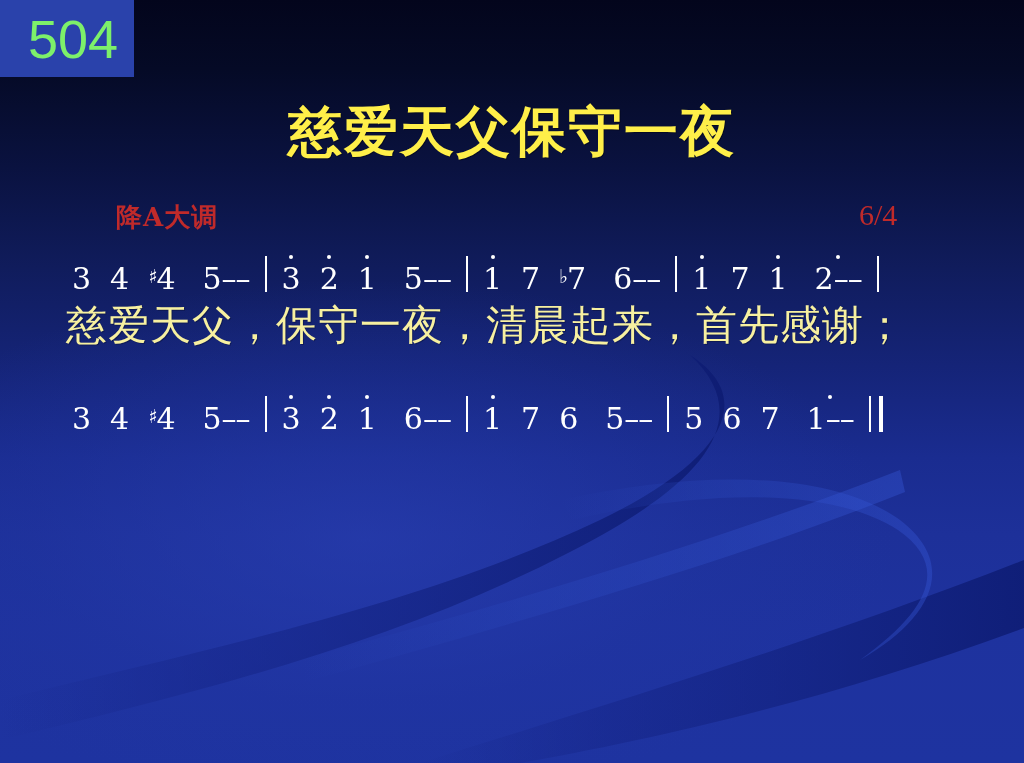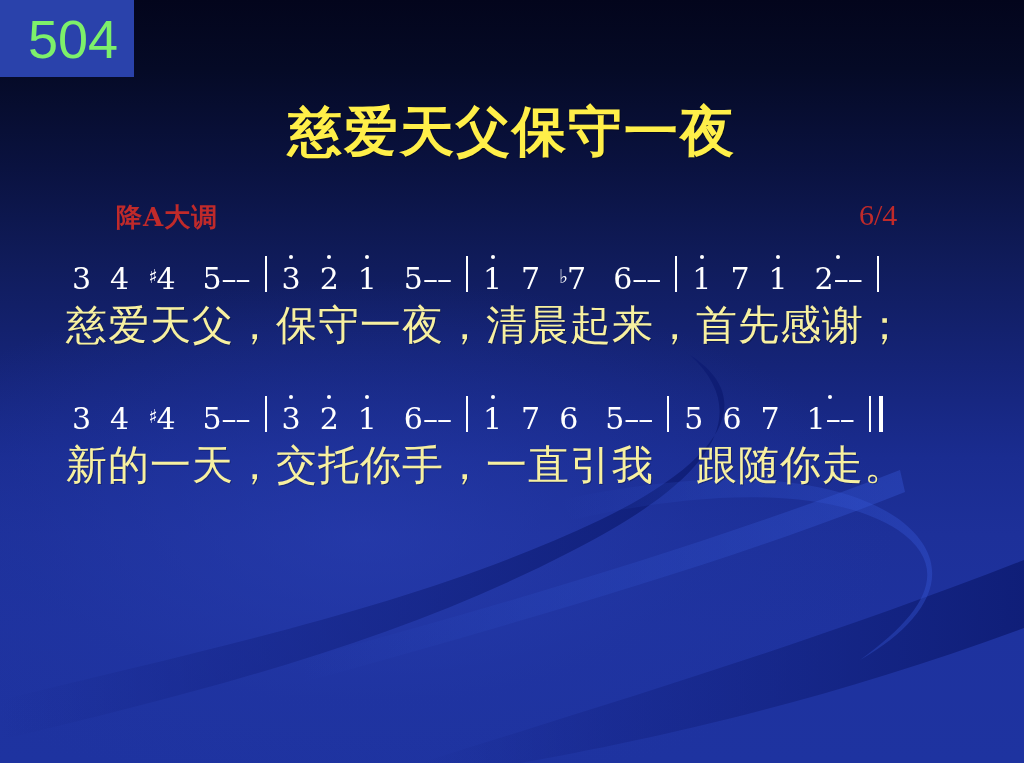--- a/index.html
+++ b/index.html
@@ -245,16 +245,15 @@
 
   <div id="keysig">降A大调</div>
   <div id="metre">6/4</div>
 
   <div class="system" id="system-1">
       <div class="notes-row"><span class="measure"><span class="note"><span class="num">3</span></span><span class="gap-s"></span><span class="note"><span class="num">4</span></span><span class="gap-s"></span><span class="note"><span class="acc">♯</span><span class="num">4</span></span><span class="gap-m"></span><span class="note"><span class="num">5</span><span class="dash">––</span></span></span><span class="barline"></span><span class="measure"><span class="note oct-up"><span class="num">3</span></span><span class="gap-s"></span><span class="note oct-up"><span class="num">2</span></span><span class="gap-s"></span><span class="note oct-up"><span class="num">1</span></span><span class="gap-m"></span><span class="note"><span class="num">5</span><span class="dash">––</span></span></span><span class="barline"></span><span class="measure"><span class="note oct-up"><span class="num">1</span></span><span class="gap-s"></span><span class="note"><span class="num">7</span></span><span class="gap-s"></span><span class="note"><span class="acc">♭</span><span class="num">7</span></span><span class="gap-m"></span><span class="note"><span class="num">6</span><span class="dash">––</span></span></span><span class="barline"></span><span class="measure"><span class="note oct-up"><span class="num">1</span></span><span class="gap-s"></span><span class="note"><span class="num">7</span></span><span class="gap-s"></span><span class="note oct-up"><span class="num">1</span></span><span class="gap-m"></span><span class="note oct-up"><span class="num">2</span><span class="dash">––</span></span></span><span class="barline final-right"></span></div>
       <div class="lyrics-row">慈爱天父，保守一夜，清晨起来，首先感谢；</div>
     </div>
   <div class="system" id="system-2">
       <div class="notes-row"><span class="measure"><span class="note"><span class="num">3</span></span><span class="gap-s"></span><span class="note"><span class="num">4</span></span><span class="gap-s"></span><span class="note"><span class="acc">♯</span><span class="num">4</span></span><span class="gap-m"></span><span class="note"><span class="num">5</span><span class="dash">––</span></span></span><span class="barline"></span><span class="measure"><span class="note oct-up"><span class="num">3</span></span><span class="gap-s"></span><span class="note oct-up"><span class="num">2</span></span><span class="gap-s"></span><span class="note oct-up"><span class="num">1</span></span><span class="gap-m"></span><span class="note"><span class="num">6</span><span class="dash">––</span></span></span><span class="barline"></span><span class="measure"><span class="note oct-up"><span class="num">1</span></span><span class="gap-s"></span><span class="note"><span class="num">7</span></span><span class="gap-s"></span><span class="note"><span class="num">6</span></span><span class="gap-m"></span><span class="note"><span class="num">5</span><span class="dash">––</span></span></span><span class="barline"></span><span class="measure"><span class="note"><span class="num">5</span></span><span class="gap-s"></span><span class="note"><span class="num">6</span></span><span class="gap-s"></span><span class="note"><span class="num">7</span></span><span class="gap-m"></span><span class="note oct-up"><span class="num">1</span><span class="dash">––</span></span></span><span class="barline endline"></span></div>
-      <div class="lyrics-row">新的一天，交托你手，一直引我　跟随你走。</div>
     </div>
 
 </div>
 
 </body></html>

